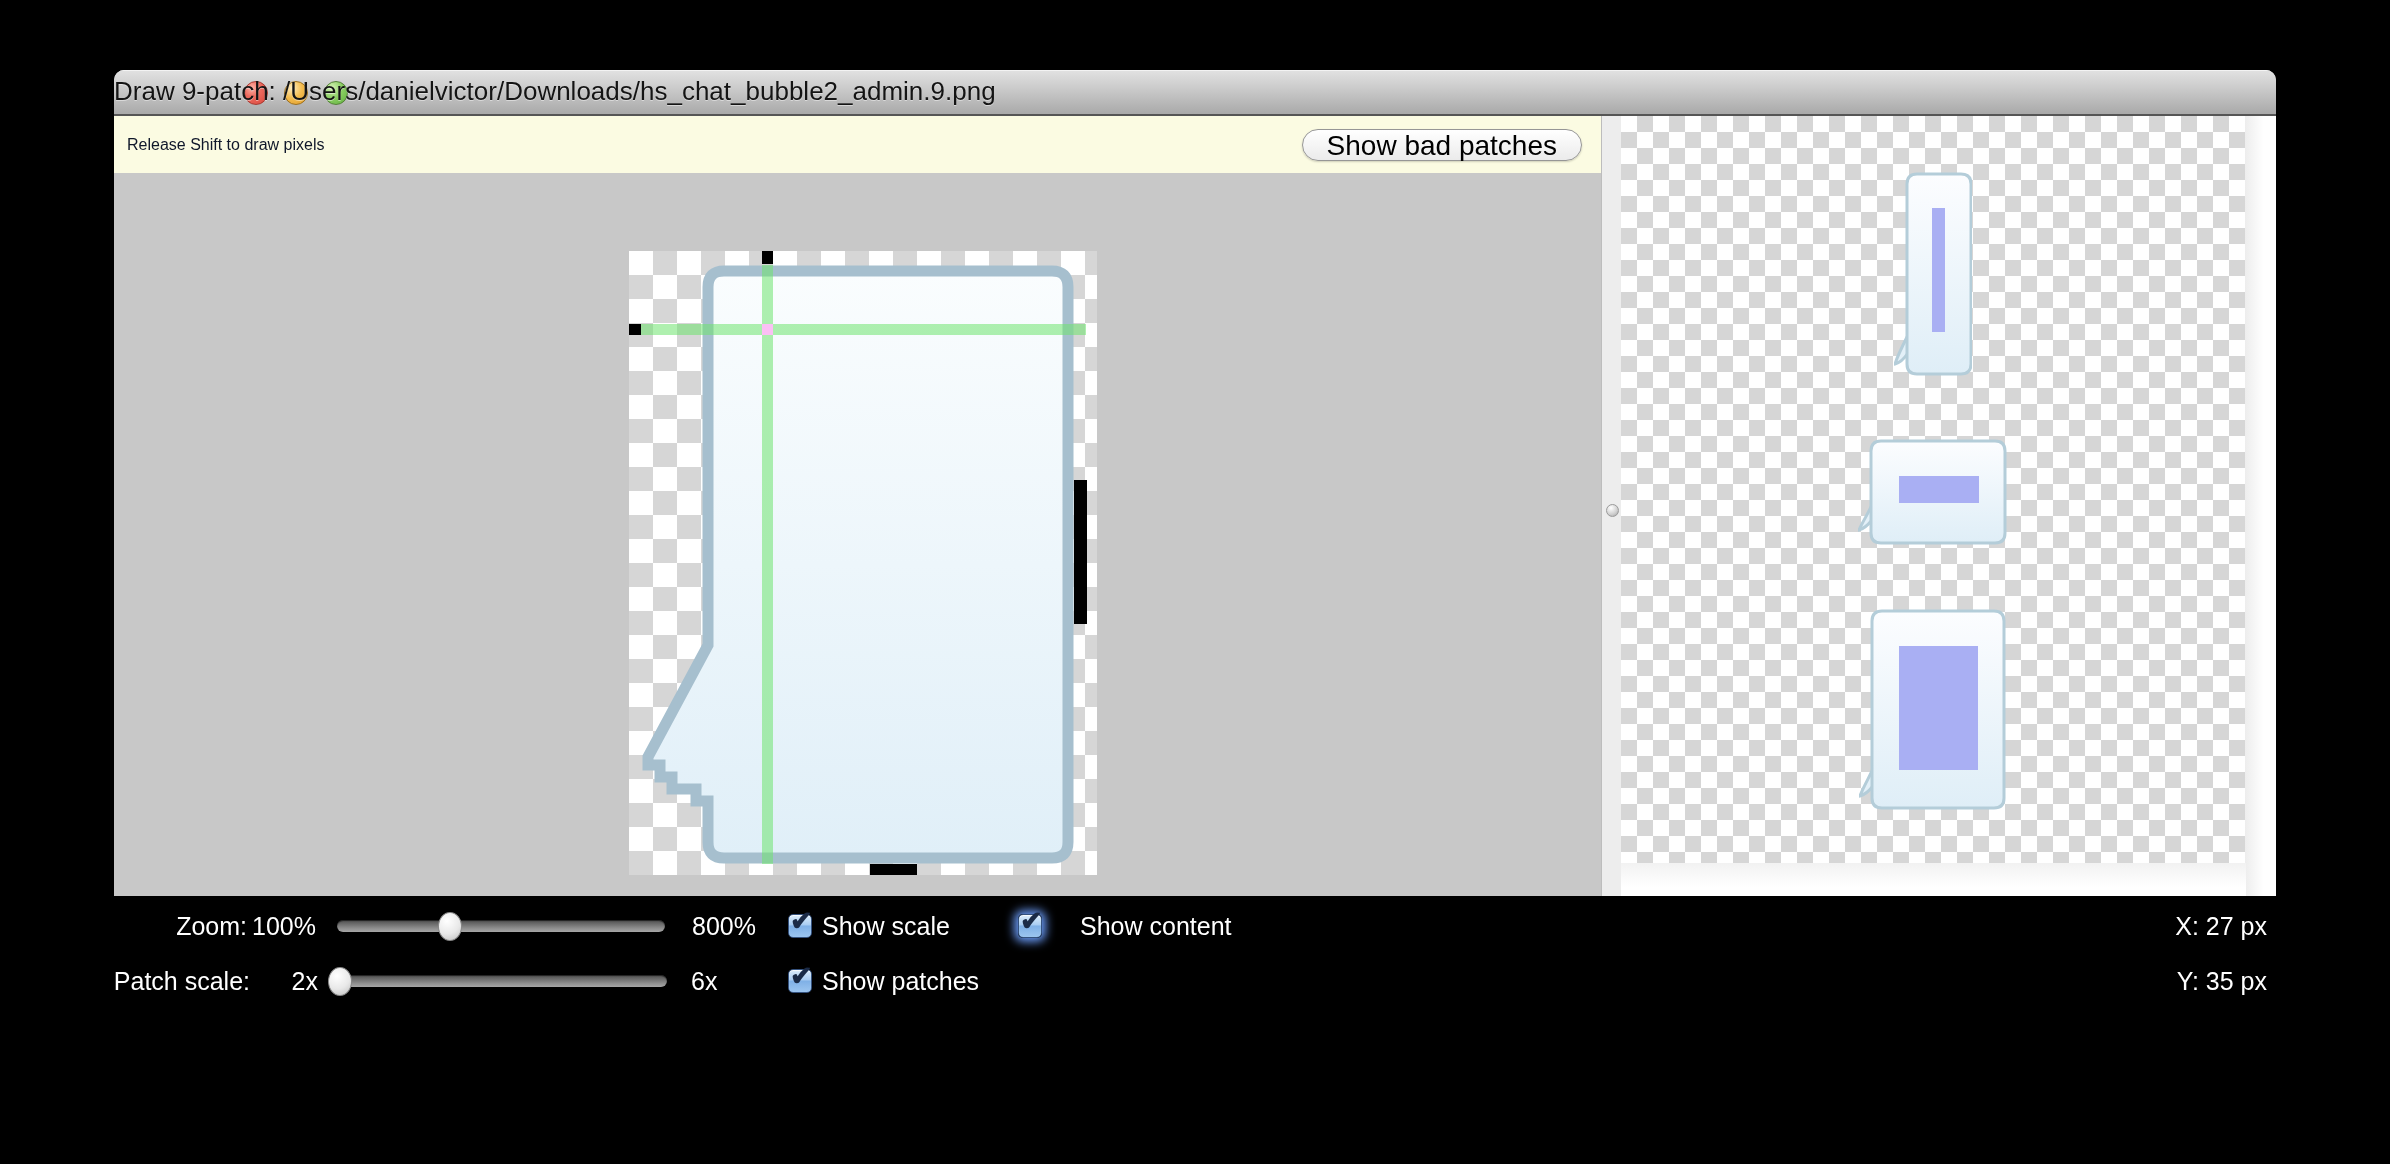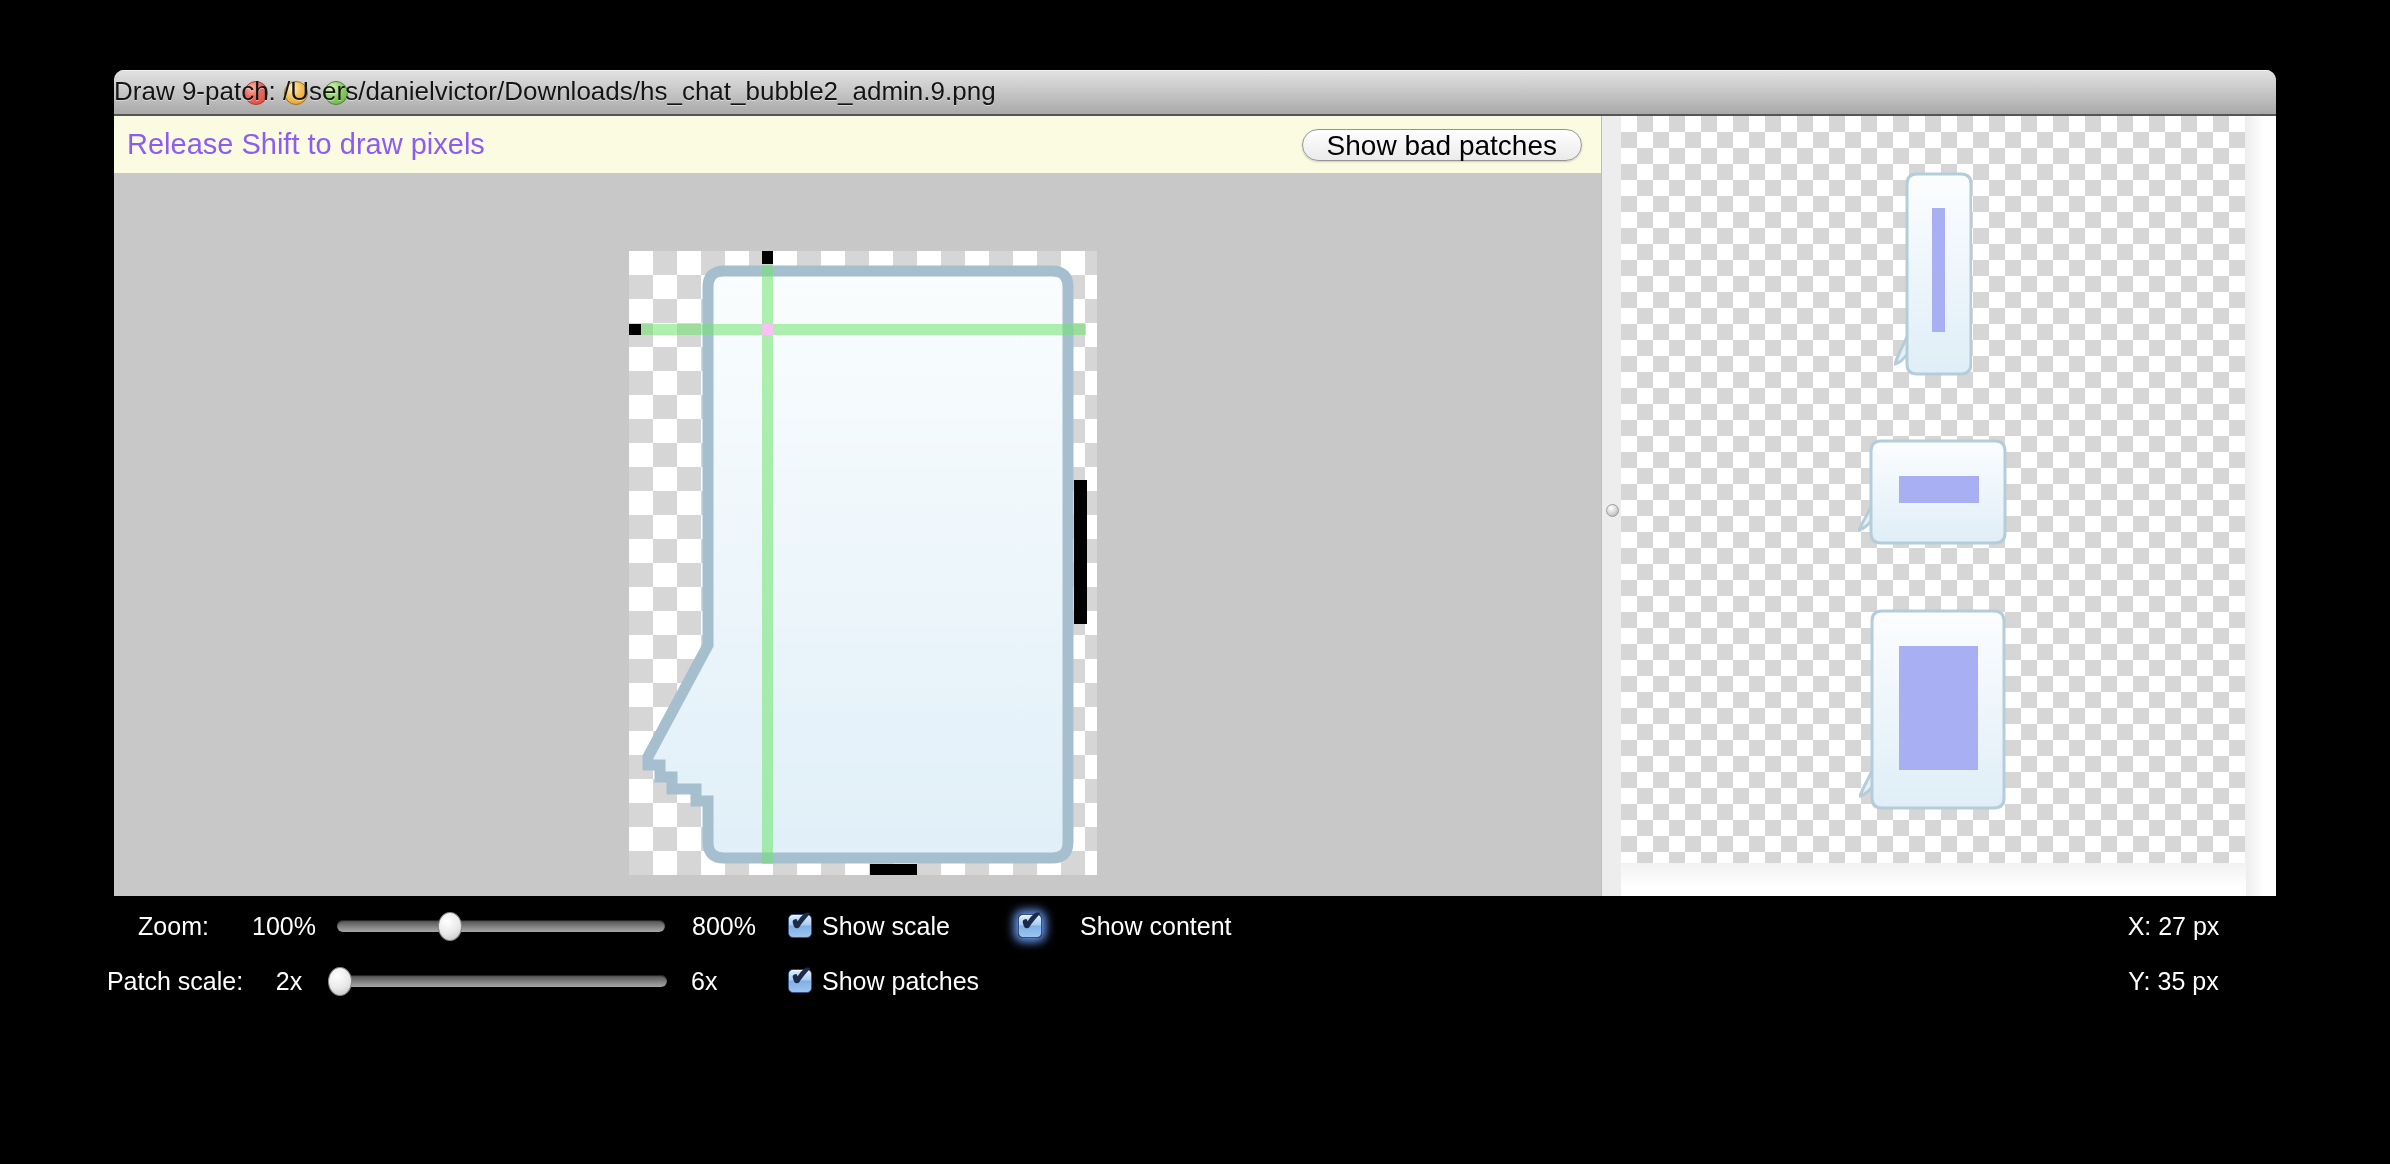--- a/index.html
+++ b/index.html
@@ -18,21 +18,21 @@
            background:radial-gradient(circle at 7px 6px,#ffb2a6,#ec6a5e 40%,#d8453a);border:1px solid #a63b33;}
   .t-min{left:170px;background:radial-gradient(circle at 7px 6px,#ffeec2,#f4bd50 45%,#dd9a27);border:1px solid #9c7020;}
   .t-zoom{left:210px;background:radial-gradient(circle at 7px 6px,#d7f4b8,#8ccf64 45%,#5faf3c);border:1px solid #56803a;}
   .window-title{position:absolute;left:0;right:0;top:0;height:44px;line-height:42px;
                 font-size:26px;color:#141414;
                 text-shadow:0 1px 0 rgba(255,255,255,.45);white-space:nowrap;}
 
   .main-row{display:flex;height:782px;}
   .left-col{width:1487px;display:flex;flex-direction:column;}
   .statusbar{height:57px;background:#fbfbe2;display:flex;align-items:center;flex:none;}
-  .status-msg{margin-left:13px;font-size:29px;color:#8b5cf6;flex:1;}
+  .status-msg{margin-left:13px;font-size:16px;color:#0f172a;flex:1;}
   .bad-btn{margin-right:19px;height:32px;padding:0 24px;border-radius:16px;
            background:linear-gradient(180deg,#ffffff,#ebebeb);border:1px solid #969696;
            font-size:28px;color:#000;font-family:"Liberation Sans",sans-serif;
            box-shadow:0 1px 2px rgba(0,0,0,.18);}
   .canvas{flex:1;background:#c8c8c8;position:relative;}
 
   
   .artboard{position:absolute;left:515px;top:78px;width:468px;height:624px;}
   .checker{position:absolute;inset:0;
      background-image:conic-gradient(#d6d6d6 25%,#ffffff 25% 50%,#d6d6d6 50% 75%,#ffffff 75%);
@@ -53,21 +53,21 @@
      background-size:32px 32px;}
   .pv-right{position:absolute;right:0;top:0;width:31px;height:782px;
             background:linear-gradient(90deg,#ededed,#ffffff 60%);}
   .pv-bottom{position:absolute;left:0;bottom:0;width:625px;height:35px;
              background:linear-gradient(180deg,#f2f2f2,#ffffff 70%);}
   .preview-panel svg{position:absolute;}
 
   
   .controls{position:absolute;left:0;top:896px;width:2390px;height:268px;background:#000;}
   .ctl-label{position:absolute;color:#fff;font-size:25px;line-height:28px;white-space:nowrap;}
-  .right-align{text-align:center;}
+  .right-align{text-align:right;}
   .slider-track{position:absolute;height:12px;border-radius:6px;
       background:linear-gradient(180deg,#4d4d4d,#8f8f8f 70%,#a6a6a6);
       box-shadow:inset 0 1px 1px rgba(0,0,0,.6);}
   .slider-thumb{position:absolute;width:22px;height:27px;border-radius:50%;
       background:radial-gradient(circle at 8px 8px,#ffffff,#e8e8e8 55%,#bdbdbd);
       border:1px solid #888;}
   .mac-checkbox{position:absolute;width:22px;height:22px;border-radius:5px;
       background:linear-gradient(180deg,#ddeefc 0%,#a9ccf1 45%,#7fb0e6 50%,#9cc5ef 100%);
       border:1px solid #35527e;box-shadow:inset 0 1px 1px rgba(255,255,255,.8);}
   .mac-checkbox::after{content:"\2714";position:absolute;left:1px;top:-10px;

